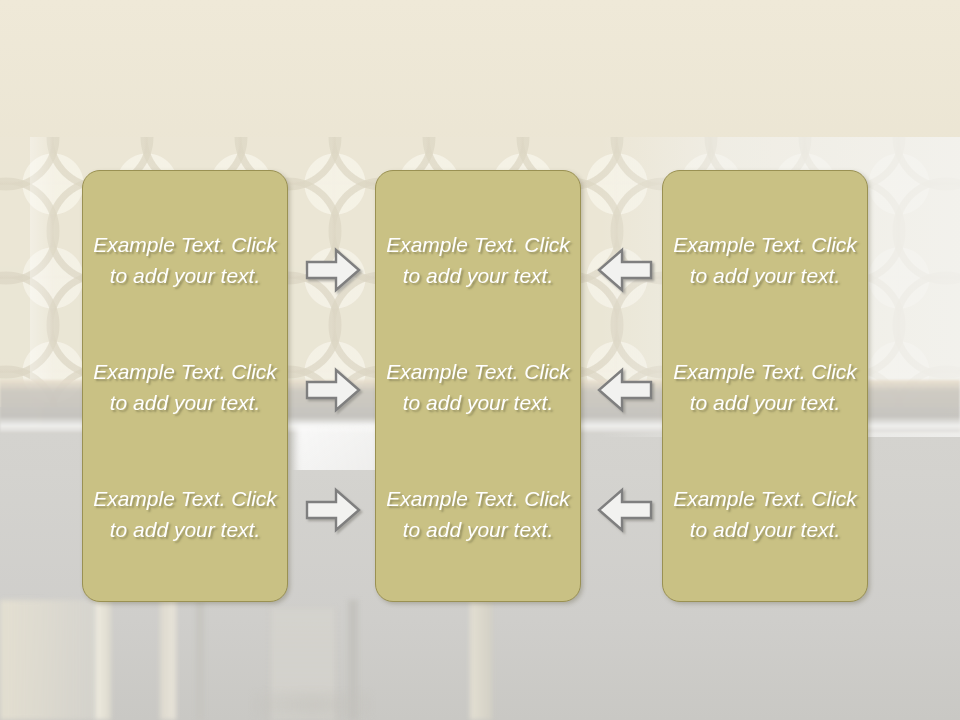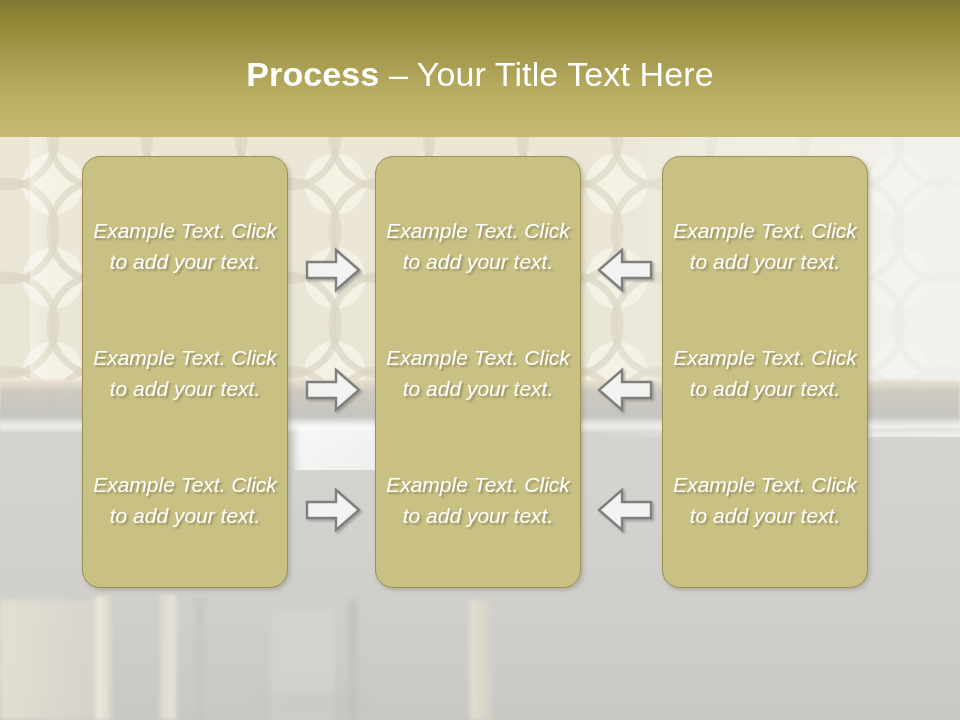--- a/index.html
+++ b/index.html
@@ -120,21 +120,21 @@
     letter-spacing: 0.1px;
     white-space: nowrap;
     transform: translateY(5px);
   }
   .title-strong { font-weight: bold; }
   .title-rest   { font-weight: normal; }
 
   
   .box {
     position: absolute;
-    top: 156px;
+    top: 170px;
     width: 206px;
     height: 432px;
     background: #c9c184;
     border: 1.5px solid #9a9153;
     border-radius: 18px;
     box-shadow: 2px 2px 4px rgba(90,85,55,0.30);
     box-sizing: border-box;
     display: flex;
     flex-direction: column;
     justify-content: space-around;
@@ -182,23 +182,20 @@
   <div class="bg-floor"></div>
   <div class="leg leg-g"></div>
   <div class="leg leg-h"></div>
   <div class="leg leg-a"></div>
   <div class="leg leg-b"></div>
   <div class="leg leg-c"></div>
   <div class="leg leg-d"></div>
   <div class="leg leg-e"></div>
   <div class="leg leg-f"></div>
 
-  <div class="header">
-    <div class="title"><span class="title-strong">Process</span><span class="title-rest"> – Your Title Text Here</span></div>
-  </div>
 
   <div class="box box-1">
     <div class="box-text">Example Text. Click  to add your text.</div>
     <div class="box-text">Example Text. Click  to add your text.</div>
     <div class="box-text">Example Text. Click  to add your text.</div>
   </div>
 
   <div class="box box-2">
     <div class="box-text">Example Text. Click  to add your text.</div>
     <div class="box-text">Example Text. Click  to add your text.</div>

